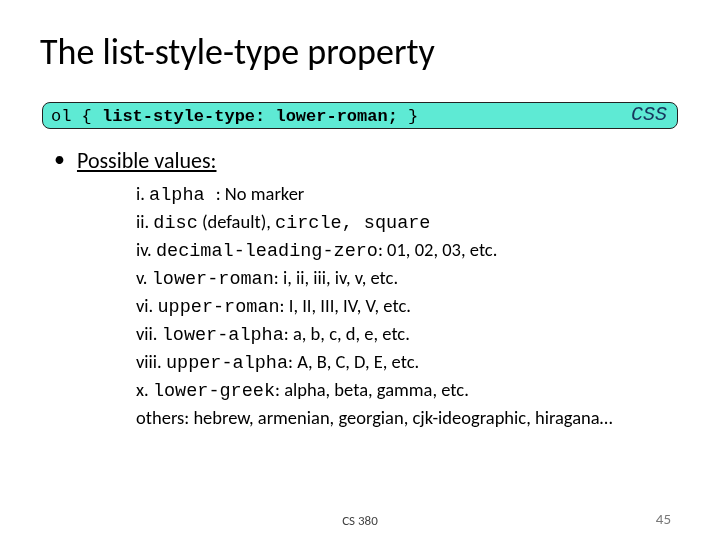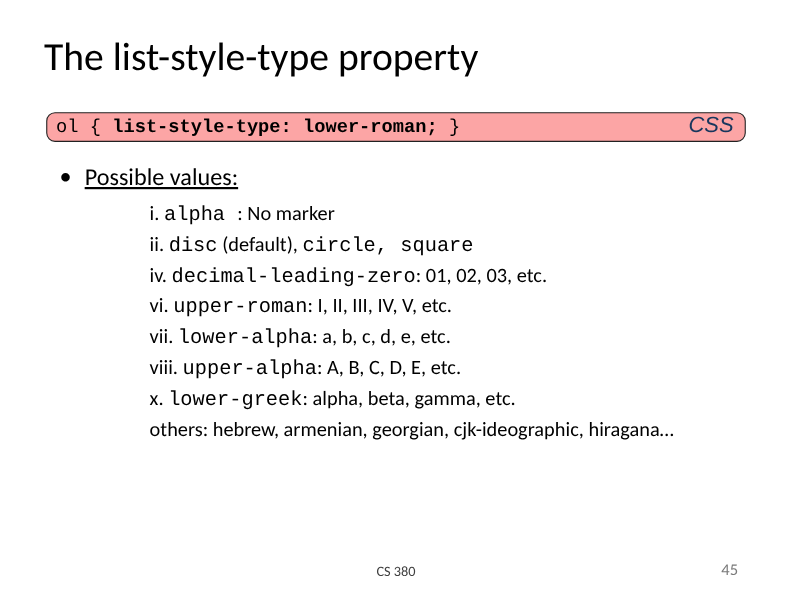--- a/index.html
+++ b/index.html
@@ -15,37 +15,37 @@
   .title {
     font-size: 36px;
     text-align: left;
     margin-top: 10px;
     margin-bottom: 28px;
     font-weight: 400;
   }
   .codebox {
     border: 1px solid #222;
     border-radius: 8px;
-    background: #fca5a5;
+    background: #5eead4;
     padding: 4px 8px 2px 8px;
     position: relative;
     margin: 0 2px 18px 2px;
   }
   .codebox .code {
     font-family: "Courier New", monospace;
     font-size: 17px;
     white-space: pre;
   }
   .codebox .code b { font-weight: bold; }
   .codebox .badge {
     position: absolute;
     right: 10px;
     bottom: 2px;
     font-style: italic;
-    font-family: Liberation Sans, sans-serif;
+    font-family: Liberation Mono, monospace;
     font-size: 20px;
     color: #17365d;
   }
   .bullet-row {
     display: flex;
     align-items: flex-start;
     margin-left: 14px;
     margin-bottom: 8px;
   }
   .bullet-row .dot {
@@ -94,20 +94,21 @@
 
 <div class="bullet-row">
   <span class="dot">•</span>
   <span class="btext">Possible values:</span>
 </div>
 
 <div class="values">
   <div class="row"><span>i. </span><span class="mono">alpha </span><span>: No marker</span></div>
   <div class="row"><span>ii. </span><span class="mono">disc</span><span> (default), </span><span class="mono">circle, square</span></div>
   <div class="row"><span>iv. </span><span class="mono">decimal-leading-zero</span><span>: 01, 02, 03, etc.</span></div>
+  <div class="row"><span>v. </span><span class="mono">lower-roman</span><span>: i, ii, iii, iv, v, etc.</span></div>
   <div class="row"><span>vi. </span><span class="mono">upper-roman</span><span>: I, II, III, IV, V, etc.</span></div>
   <div class="row"><span>vii. </span><span class="mono">lower-alpha</span><span>: a, b, c, d, e, etc.</span></div>
   <div class="row"><span>viii. </span><span class="mono">upper-alpha</span><span>: A, B, C, D, E, etc.</span></div>
   <div class="row"><span>x. </span><span class="mono">lower-greek</span><span>: alpha, beta, gamma, etc.</span></div>
   <div class="row"><span>others: hebrew, armenian, georgian, cjk-ideographic, hiragana…</span></div>
 </div>
 
 <div class="footer-center">CS 380</div>
 <div class="footer-right">45</div>
 

